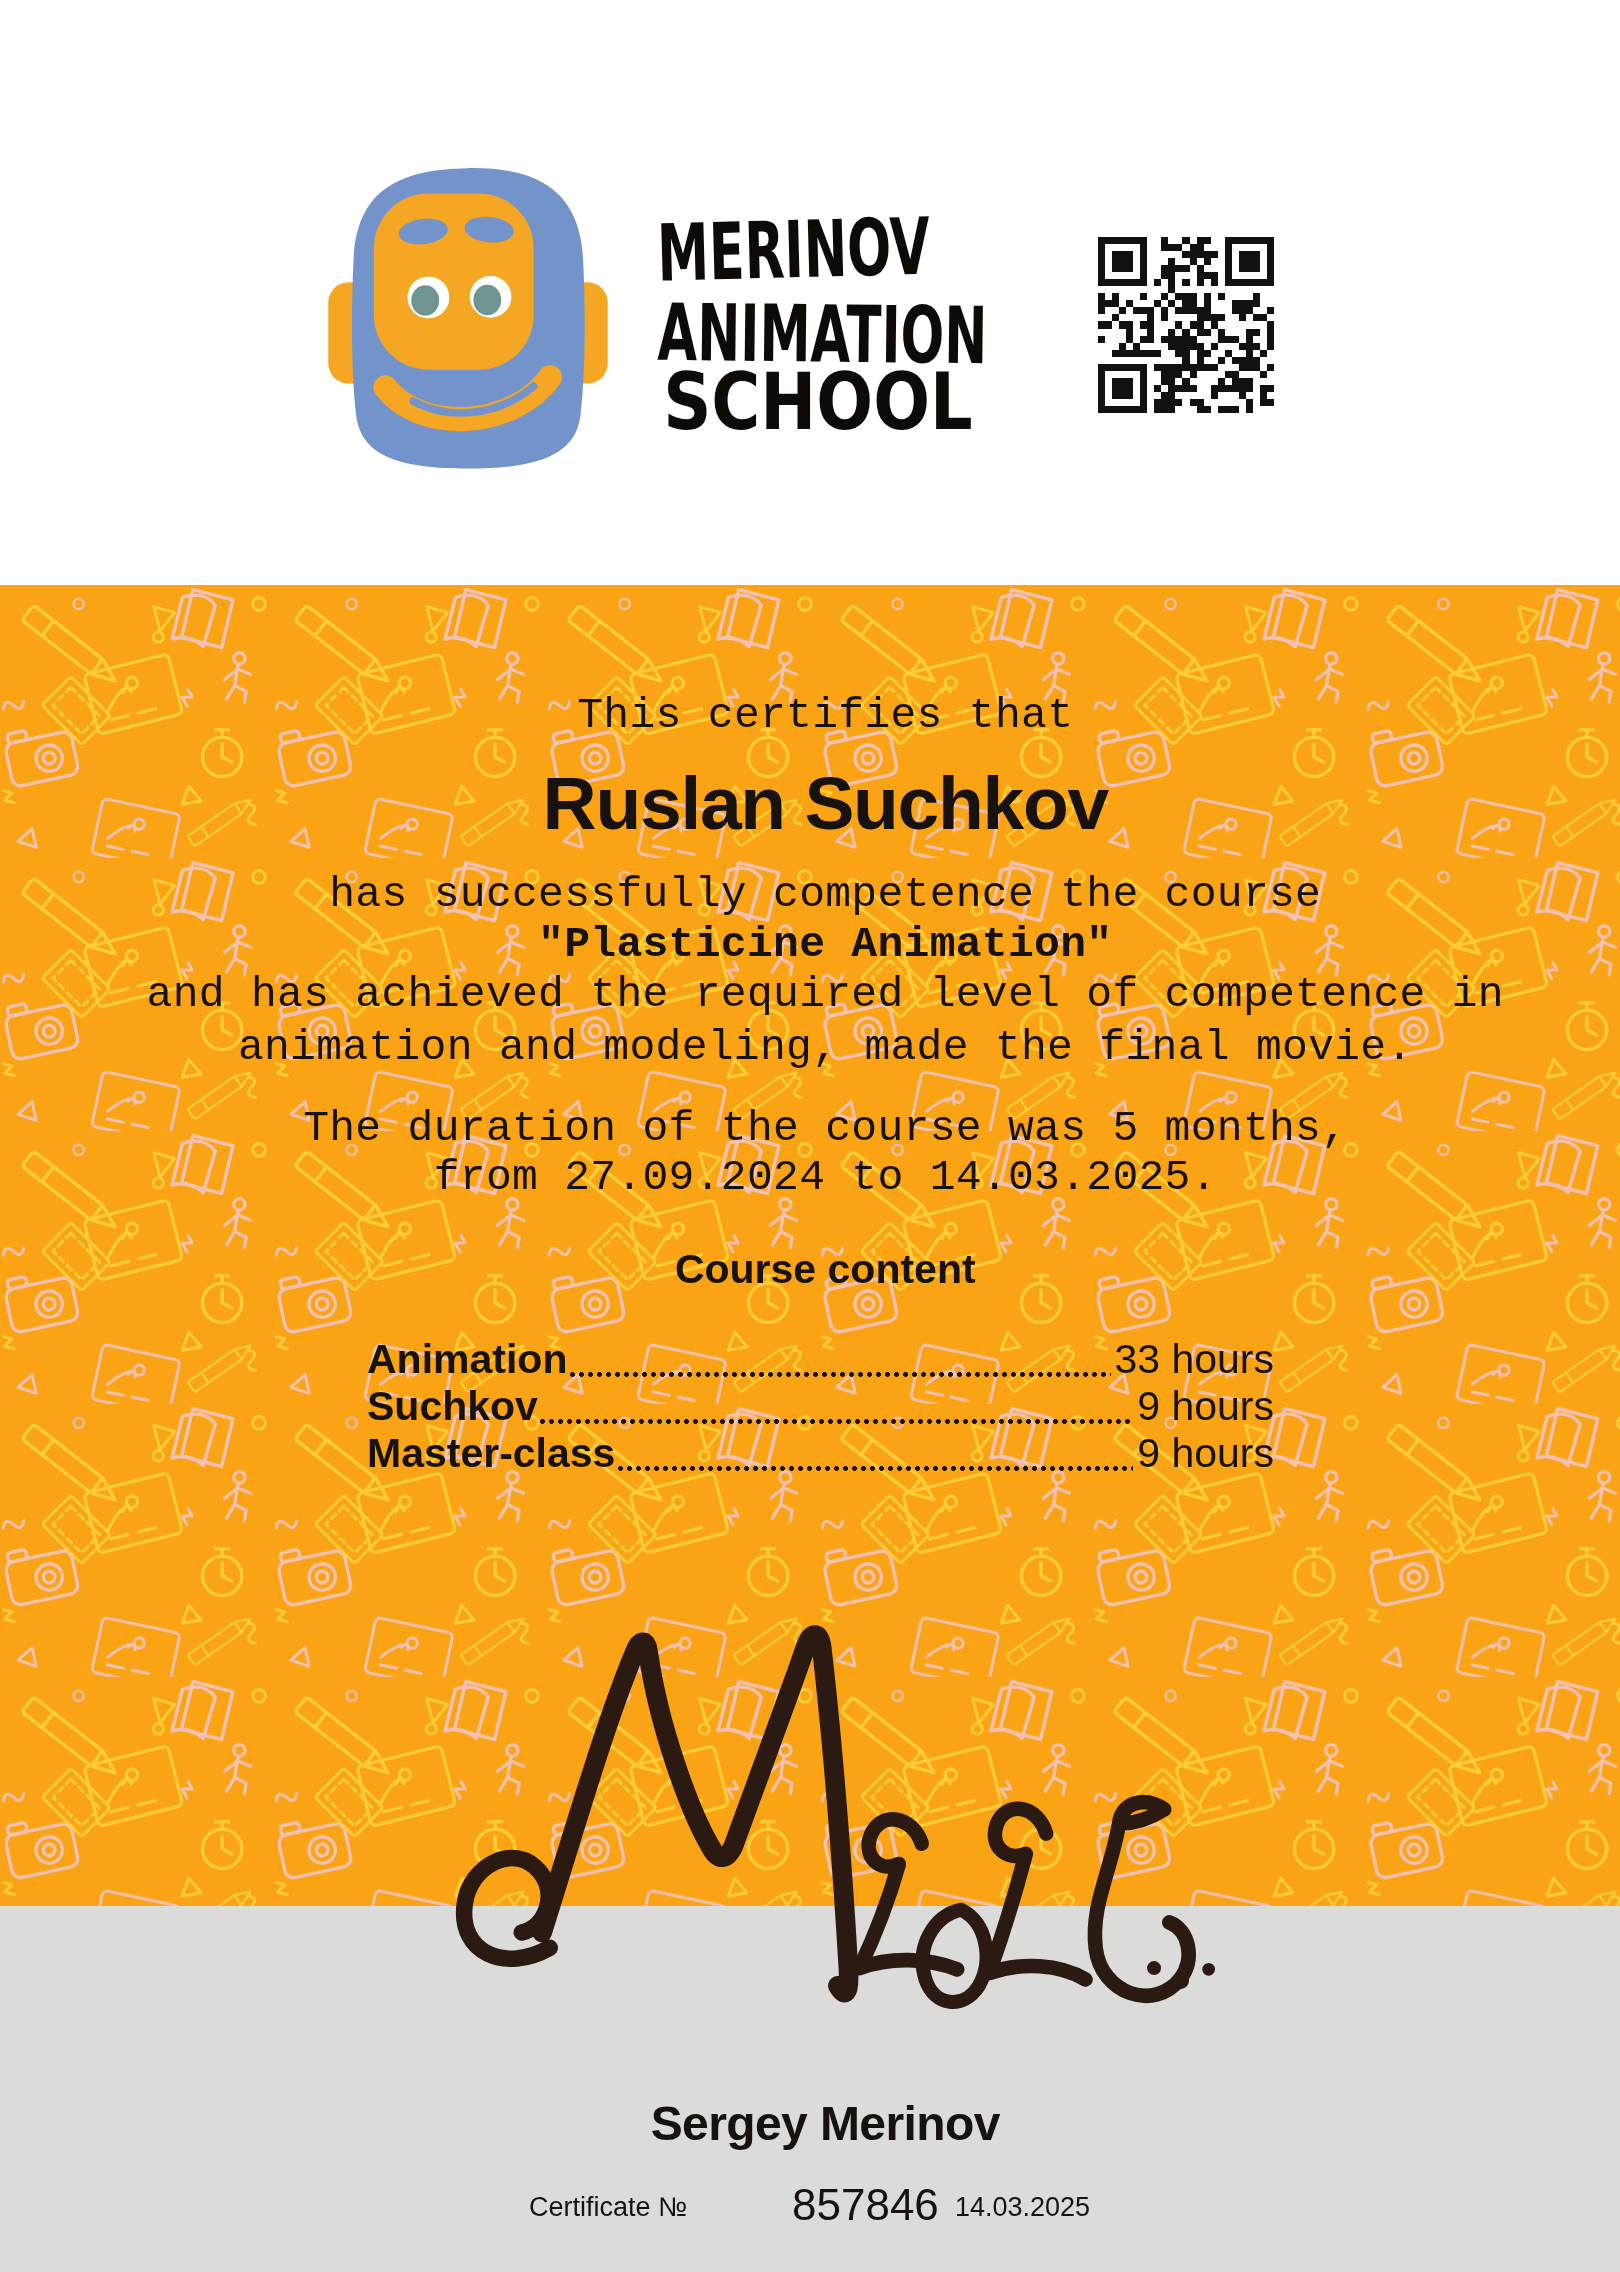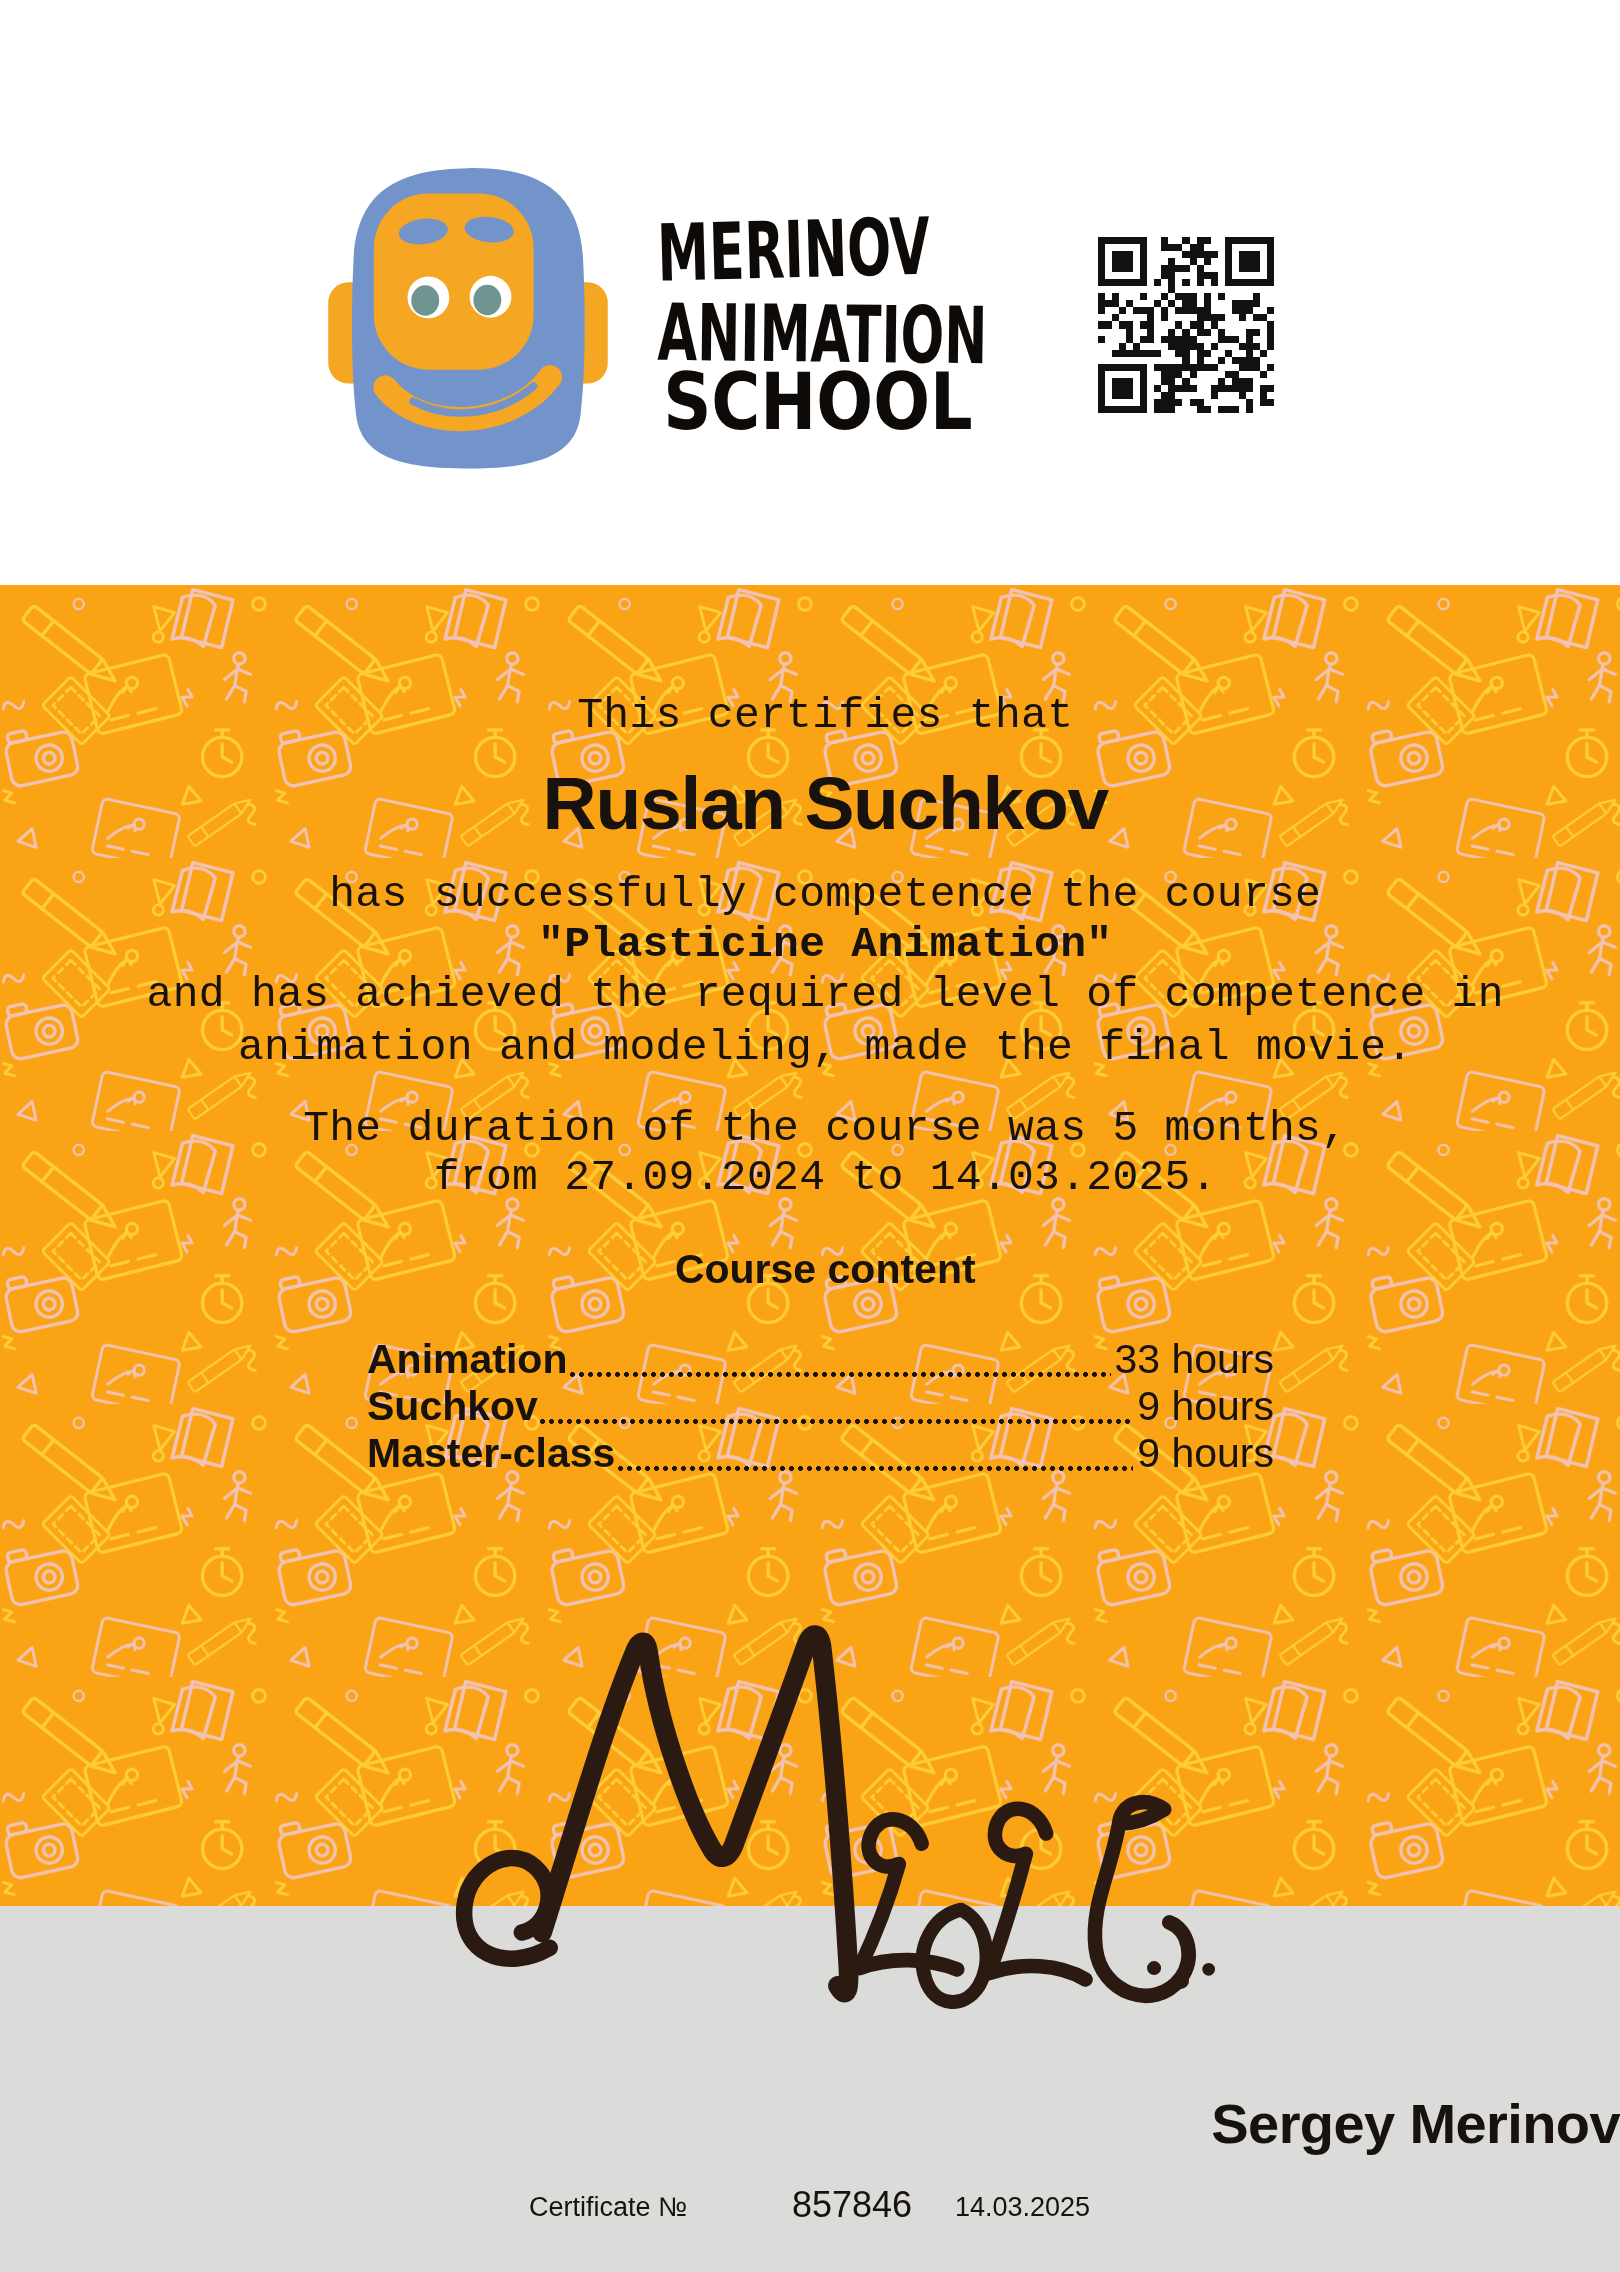--- a/index.html
+++ b/index.html
@@ -16,23 +16,23 @@
   .student-name{font-size:75px;line-height:90px;font-weight:bold;letter-spacing:-1.3px;}
   .content-heading{font-size:41px;line-height:51px;font-weight:bold;margin-top:14px;}
   .row{position:absolute;left:367px;width:907px;display:flex;align-items:flex-end;height:51px;}
   .row .label{font-weight:bold;font-size:41px;line-height:51px;white-space:nowrap;}
   .row .value{font-size:41px;line-height:51px;white-space:nowrap;}
   .row .leader{
     flex:1;height:5.1px;margin:0 3.8px 8.3px 2.5px;
     background-image:radial-gradient(circle at 2.5px 2.5px,#17120e 2.2px,rgba(0,0,0,0) 2.7px);
     background-size:9px 5.1px;background-repeat:repeat-x;background-position:0 0;
   }
-  .signer{font-size:56px;line-height:58px;font-weight:bold;letter-spacing:-0.6px;text-align:right;}
+  .signer{font-size:48px;line-height:58px;font-weight:bold;letter-spacing:-0.6px;}
   .cert-label,.cert-date{font-size:27px;line-height:36px;}
-  .cert-number{font-size:36px;line-height:41px;text-align:center;}
+  .cert-number{font-size:44px;line-height:41px;text-align:center;}
   .logotext{
     font-family:"DejaVu Sans","Liberation Sans",sans-serif;font-weight:bold;
     font-size:124px;fill:#0d0a08;
   }
   .pg-pink,.pg-yellow{fill:none;stroke-width:4.5;stroke-linecap:round;stroke-linejoin:round;}
   .pg-pink{stroke:#F3C8D2;opacity:.85;}
   .pg-yellow{stroke:#FFD23B;opacity:.9;}
   .sig{stroke:#2b1a12;fill:none;stroke-linecap:round;stroke-linejoin:round;}
 </style>
 </head>

